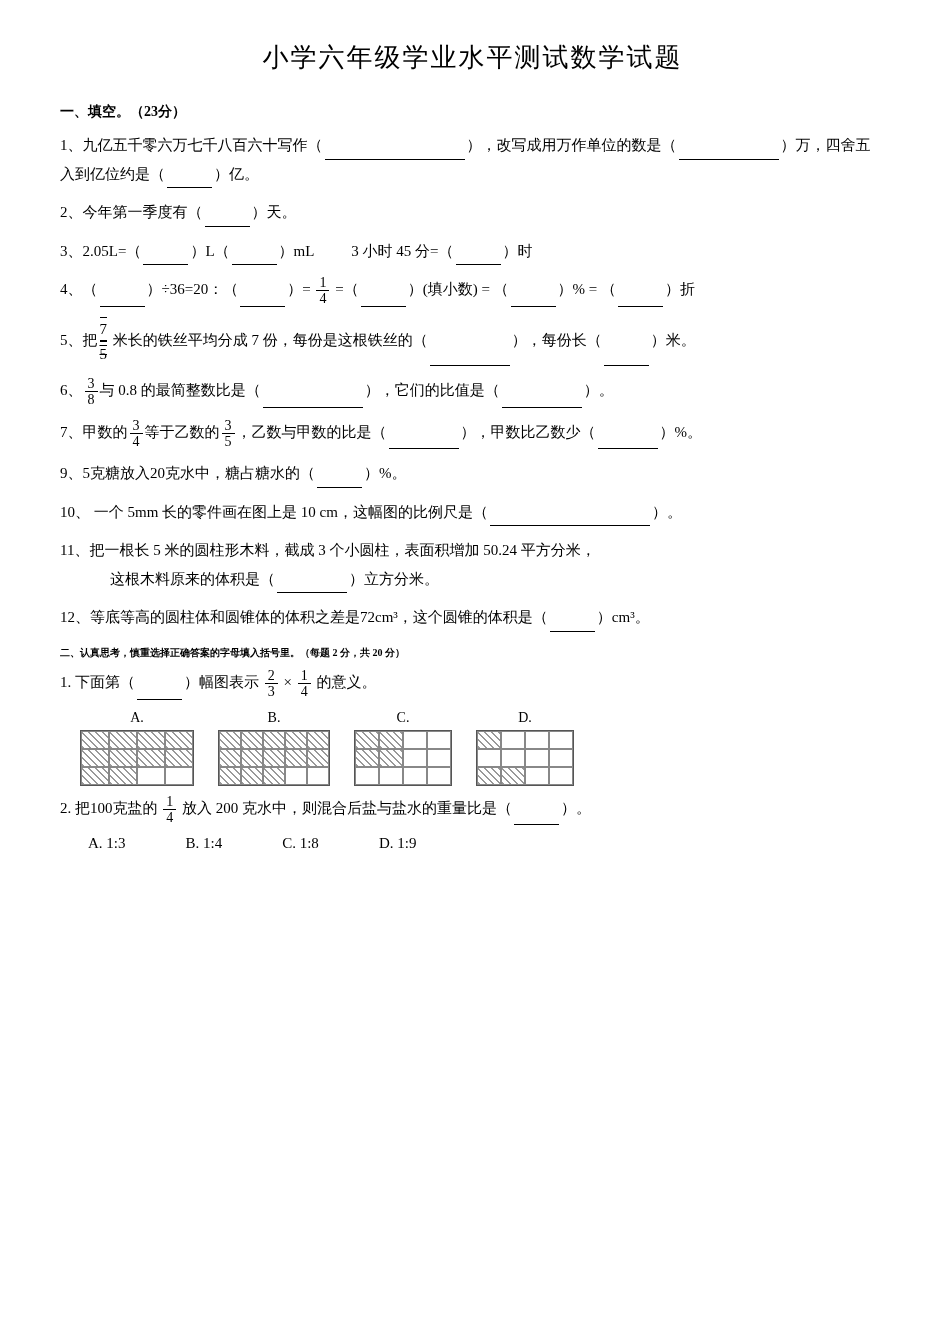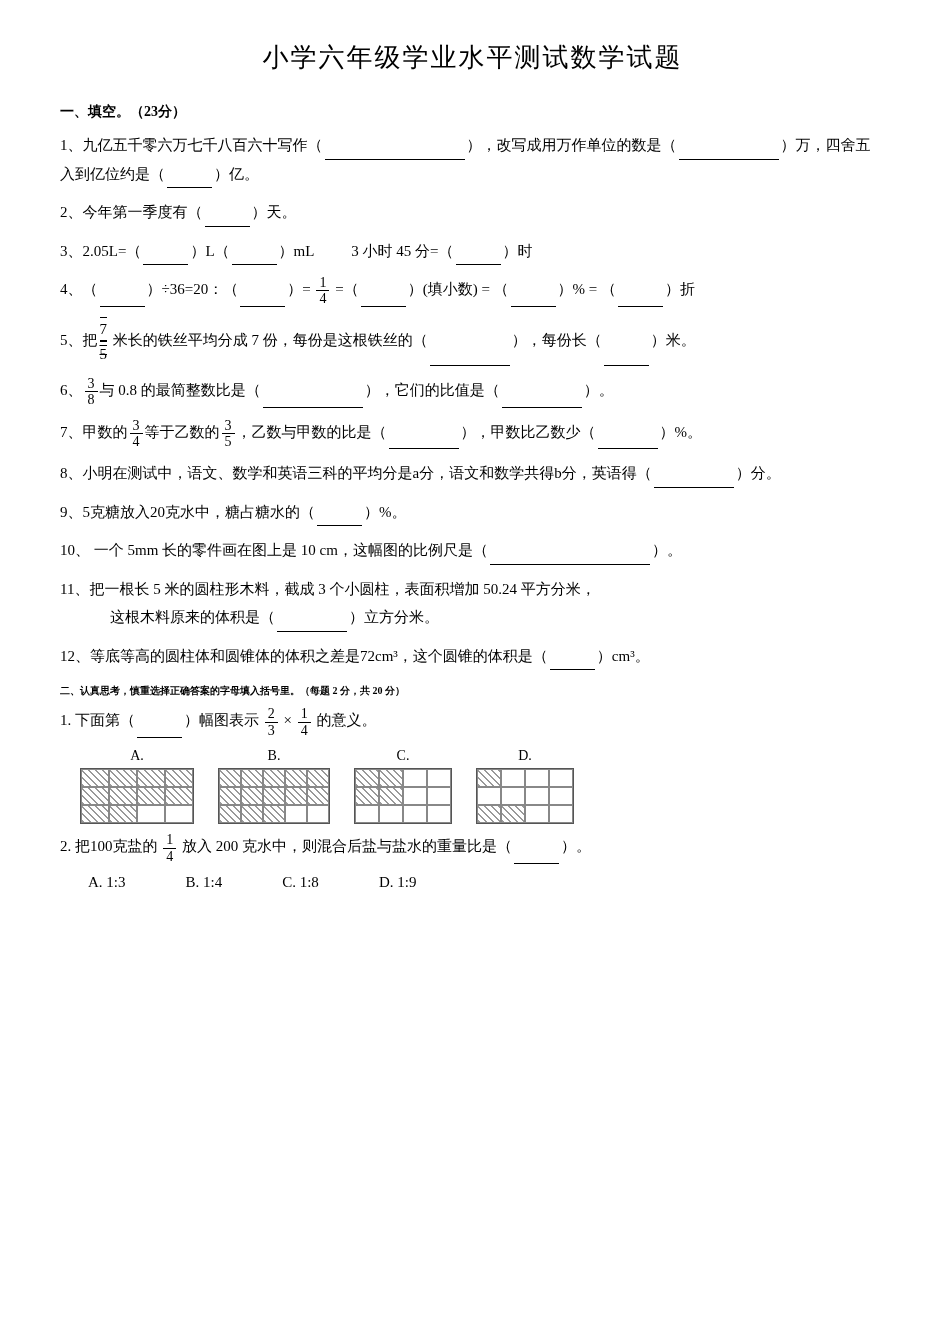--- a/index.html
+++ b/index.html
@@ -179,23 +179,20 @@
     <div class="question">
       7、甲数的<span class="fraction">
         <span class="num">3</span>
         <span class="den">4</span>
       </span>等于乙数的<span class="fraction">
         <span class="num">3</span>
         <span class="den">5</span>
       </span>，乙数与甲数的比是（<span class="paren" style="min-width:70px;"></span>），甲数比乙数少（<span class="paren" style="min-width:60px;"></span>）%。
     </div>
 
-    <div class="question">
-      8、小明在测试中，语文、数学和英语三科的平均分是a分，语文和数学共得b分，英语得（<span class="paren" style="min-width:80px;"></span>）分。
-    </div>
 
     <div class="question">
       9、5克糖放入20克水中，糖占糖水的（<span class="paren-sm"></span>）%。
     </div>
 
     <div class="question">
       10、 一个 5mm 长的零件画在图上是 10 cm，这幅图的比例尺是（<span class="paren" style="min-width:160px;"></span>）。
     </div>
 
     <div class="question">

